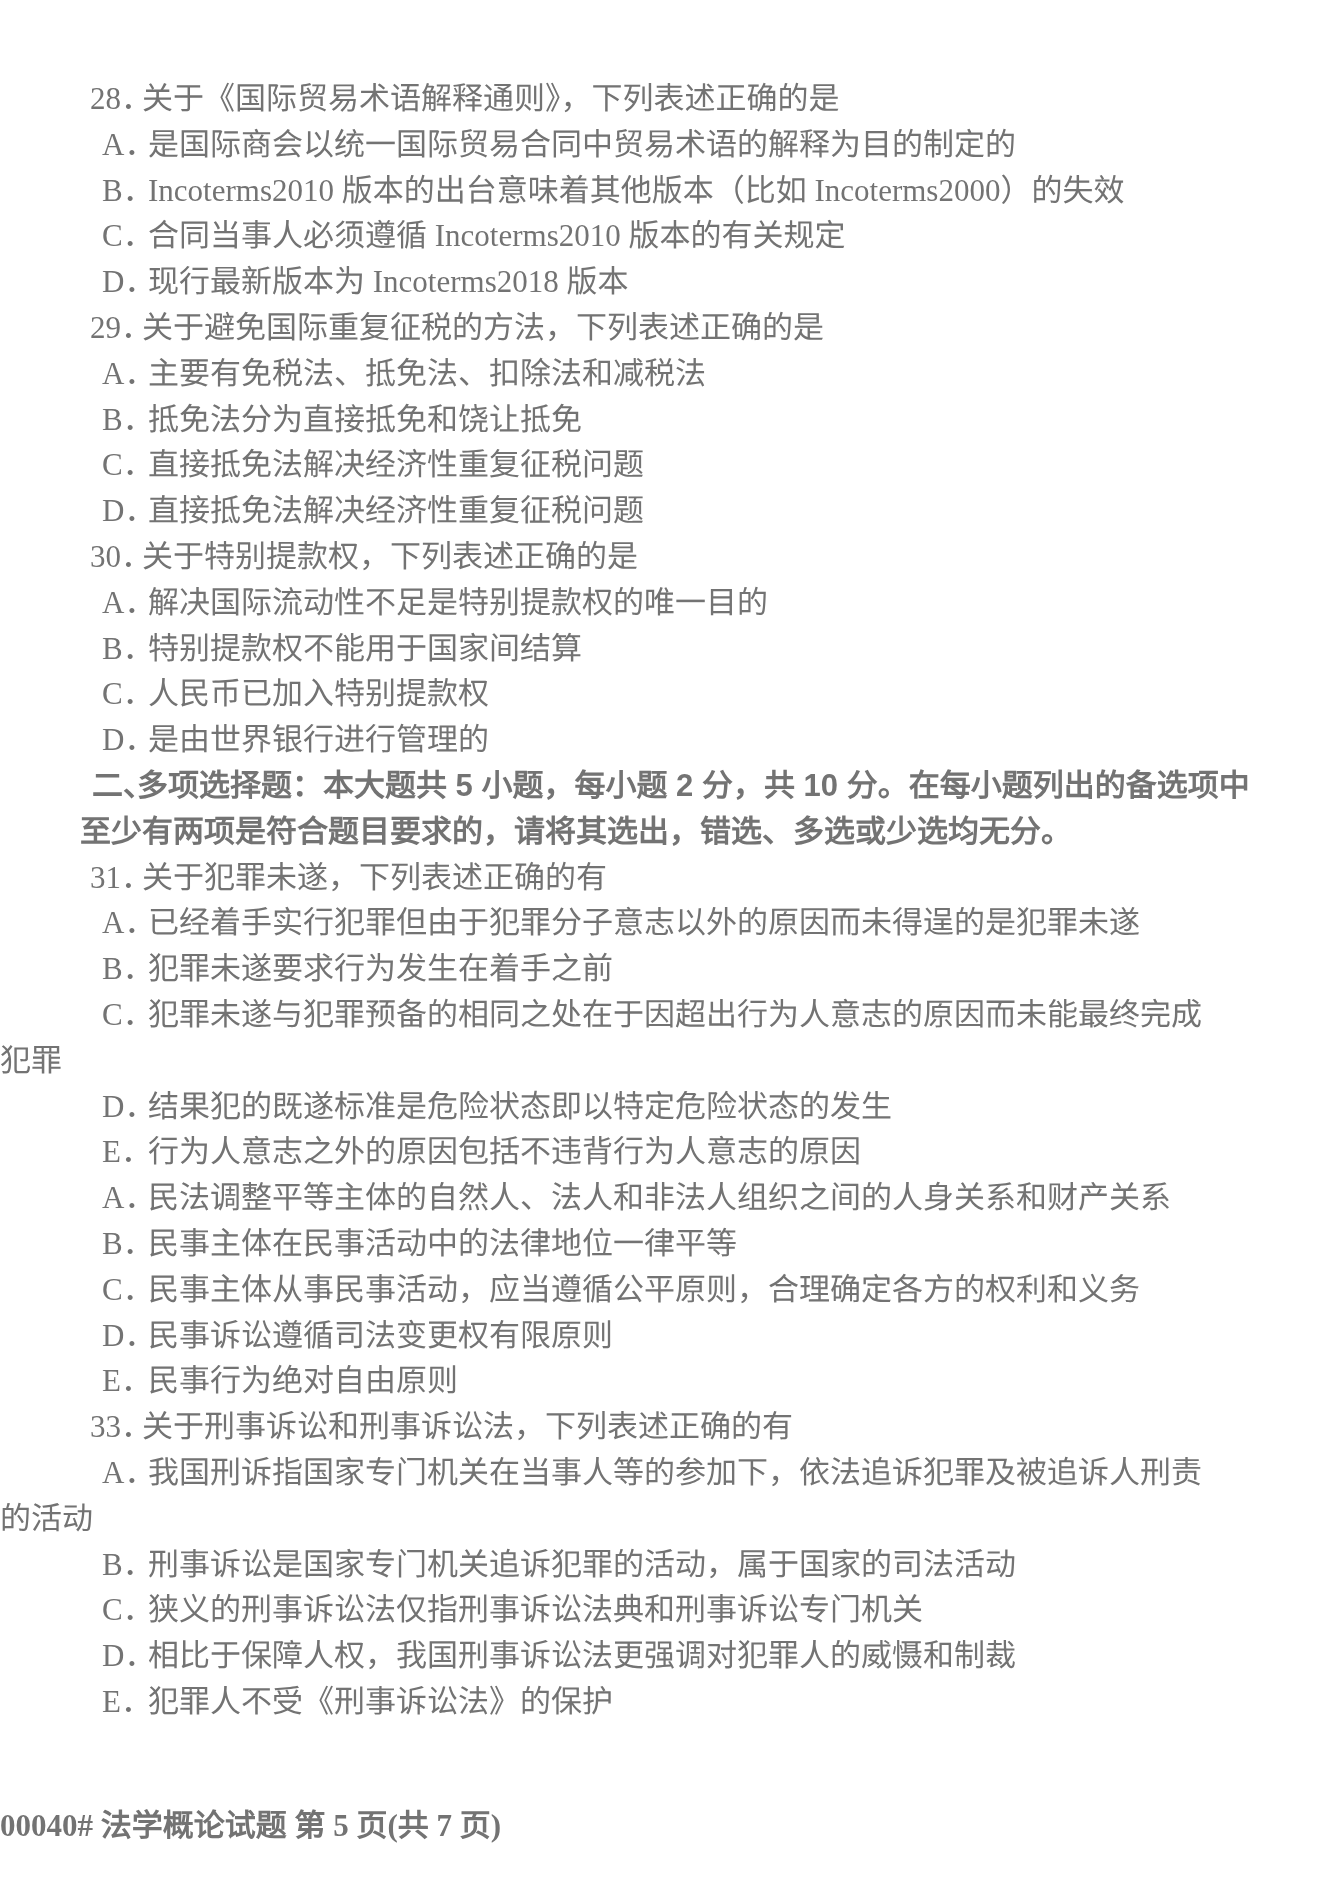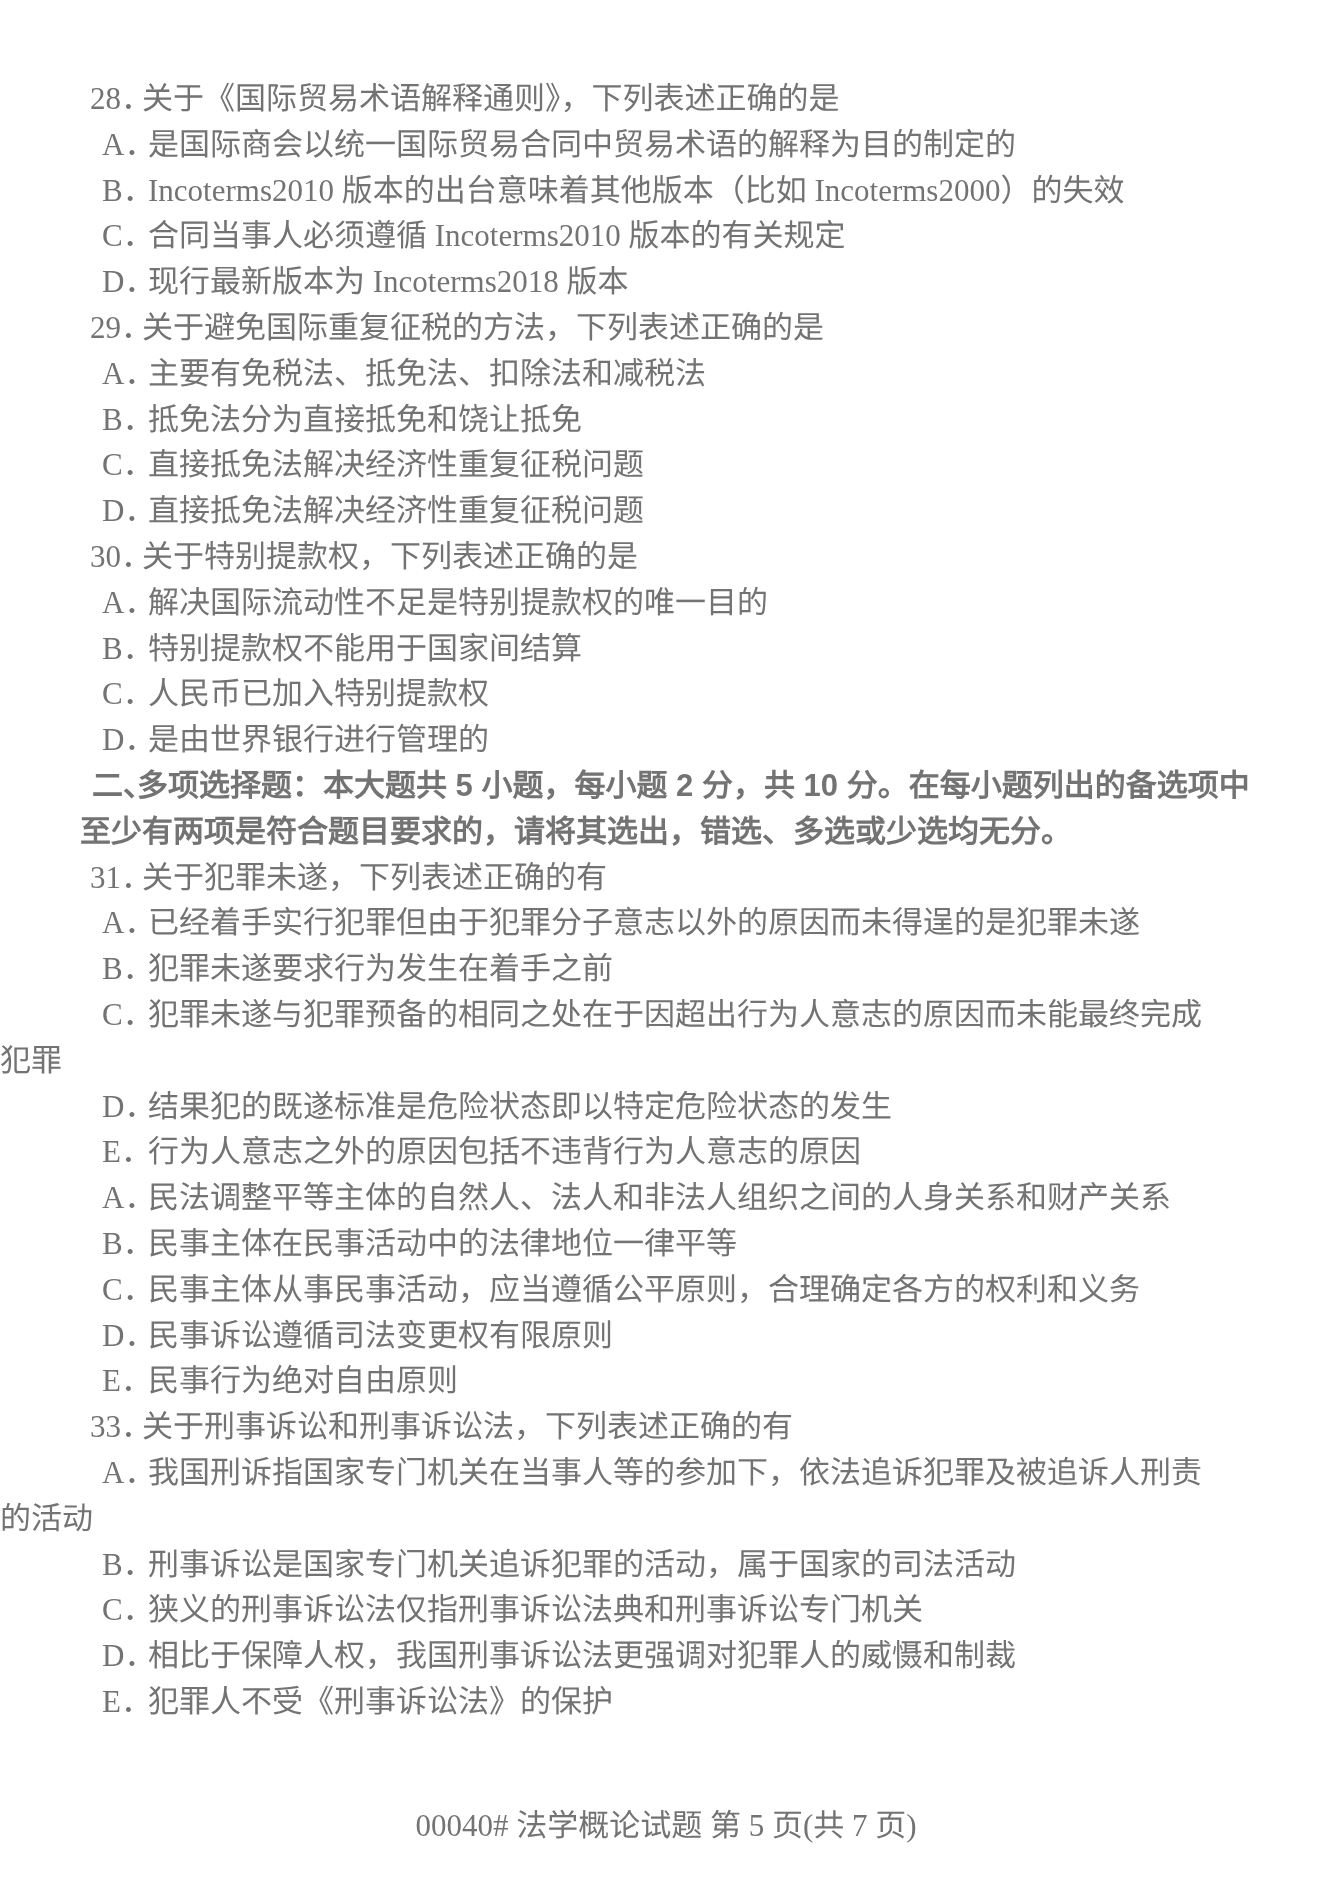--- a/index.html
+++ b/index.html
@@ -60,21 +60,21 @@
     font-family: "Liberation Sans", "DejaVu Sans", sans-serif;
     font-weight: 700;
   }
   .footer {
     position: absolute;
     top: 1803px;
     left: 0;
     width: 100%;
     height: 46px;
     line-height: 46px;
-    text-align: center;
+    font-weight: bold;
   }
 </style>
 </head>
 <body>
 
 <div class="page">
   <div class="content" id="content">
       <div class="line q-line"><span class="q-num">28．</span><span>关于《国际贸易术语解释通则》，下列表述正确的是</span></div>
       <div class="line opt-line"><span class="opt-letter">A．</span><span>是国际商会以统一国际贸易合同中贸易术语的解释为目的制定的</span></div>
       <div class="line opt-line"><span class="opt-letter">B．</span><span>Incoterms2010 版本的出台意味着其他版本（比如 Incoterms2000）的失效</span></div>

